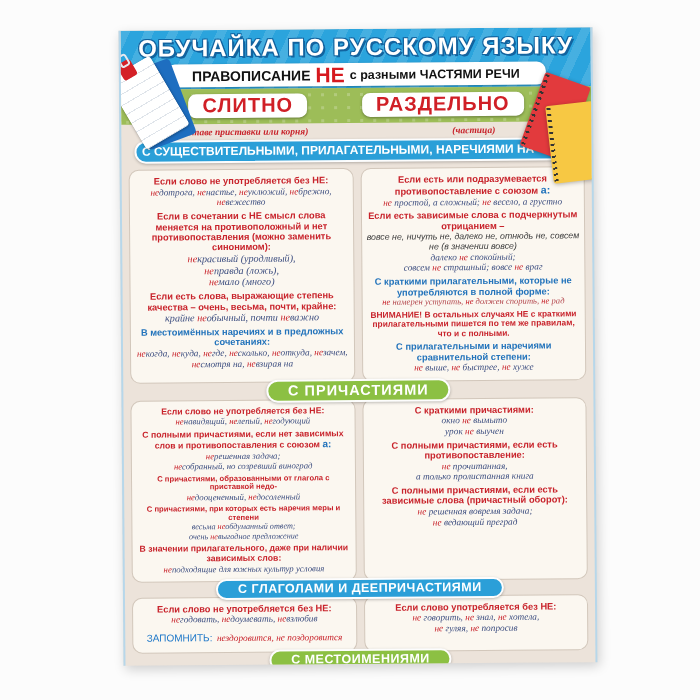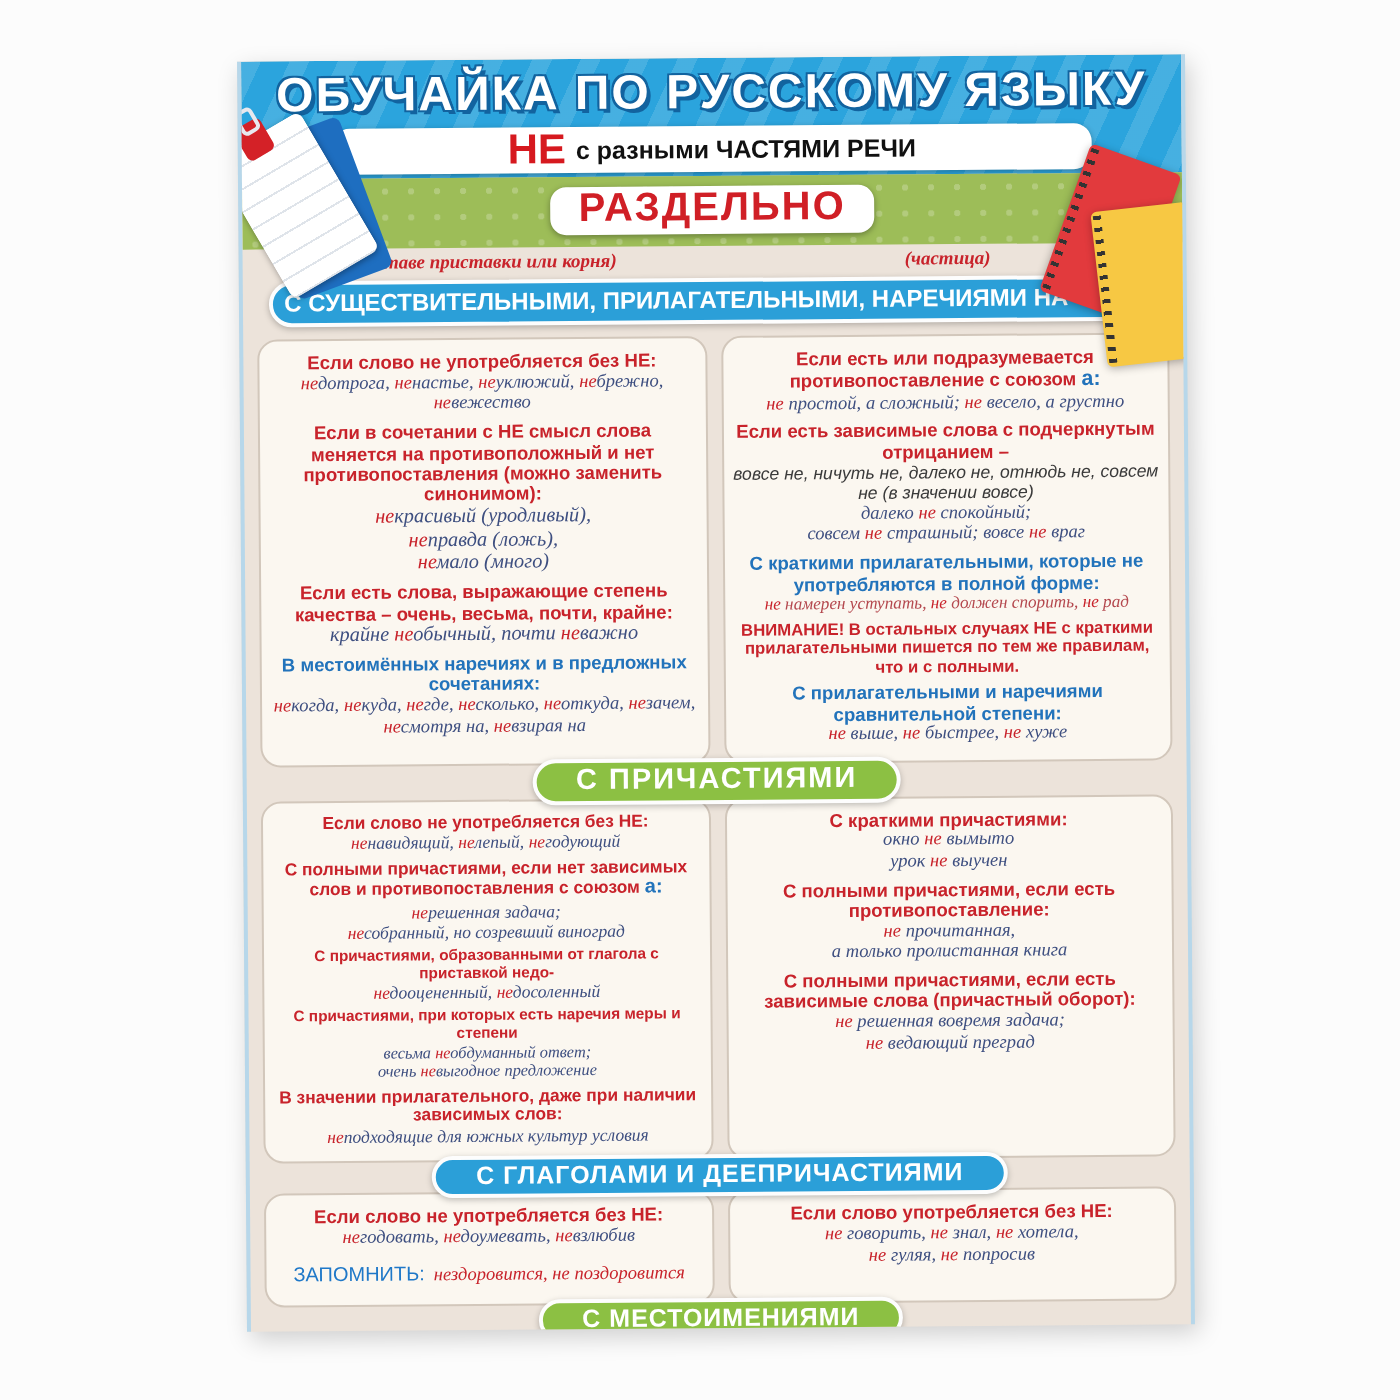--- a/index.html
+++ b/index.html
@@ -90,25 +90,27 @@
 </style>
 </head>
 <body>
 
 <div class="stage">
   <div class="poster">
 
     <div class="hdr">
       <div class="title">ОБУЧАЙКА ПО РУССКОМУ ЯЗЫКУ</div>
       <div class="sub-pill">
+        <span class="sub-pre">ПРАВОПИСАНИЕ</span>
         <span class="sub-ne">НЕ</span>
         <span class="sub-post">с разными ЧАСТЯМИ РЕЧИ</span>
       </div>
     </div>
     <div class="green-strip">
+      <span class="big-label">СЛИТНО</span>
       <span class="big-label">РАЗДЕЛЬНО</span>
     </div>
     <div class="sublabels">
       <span class="sublabel">(в составе приставки или корня)</span>
       <span class="sublabel">(частица)</span>
     </div>
 
     <div class="notepad">
       <div class="notepad-back"></div>
       <div class="notepad-sheet"></div>

